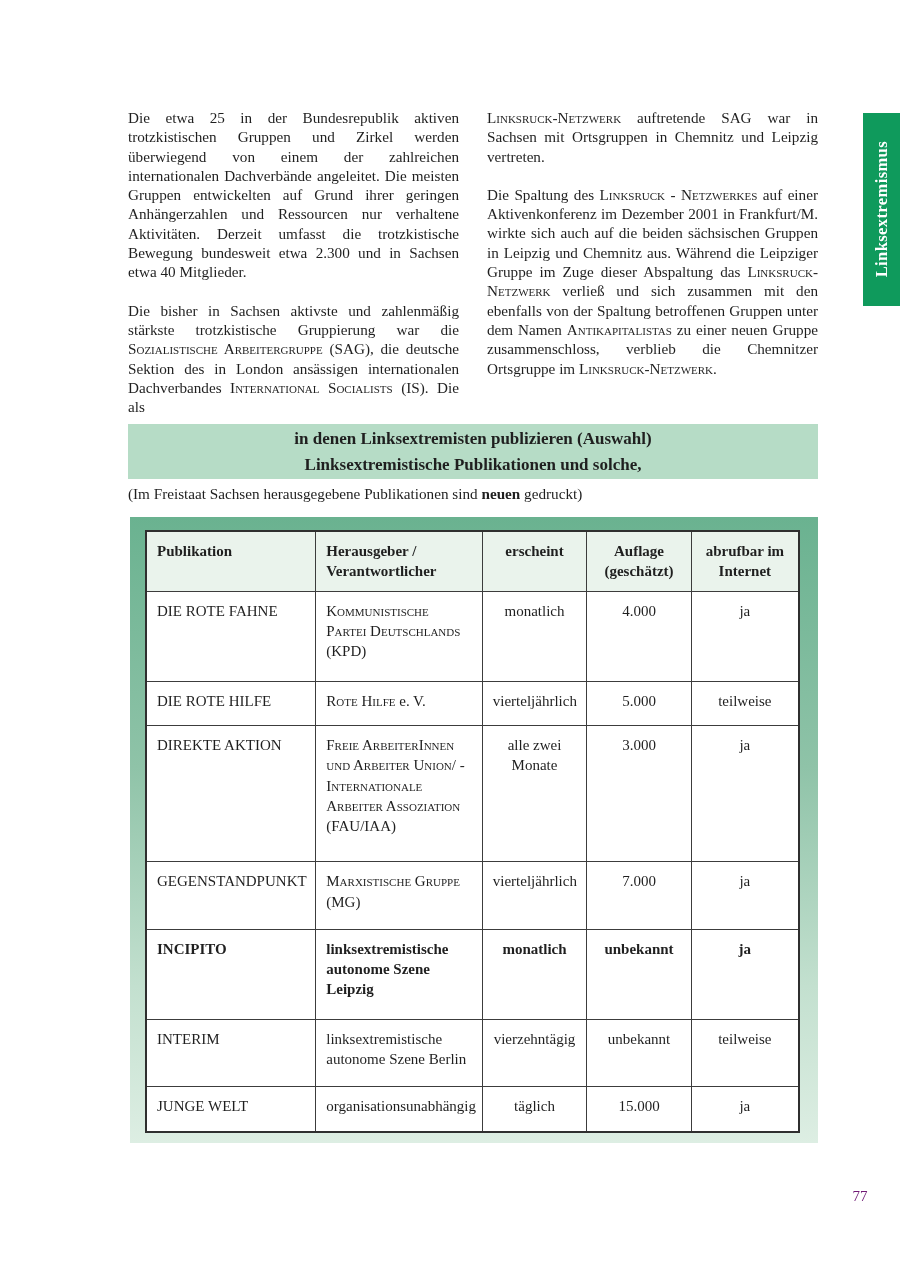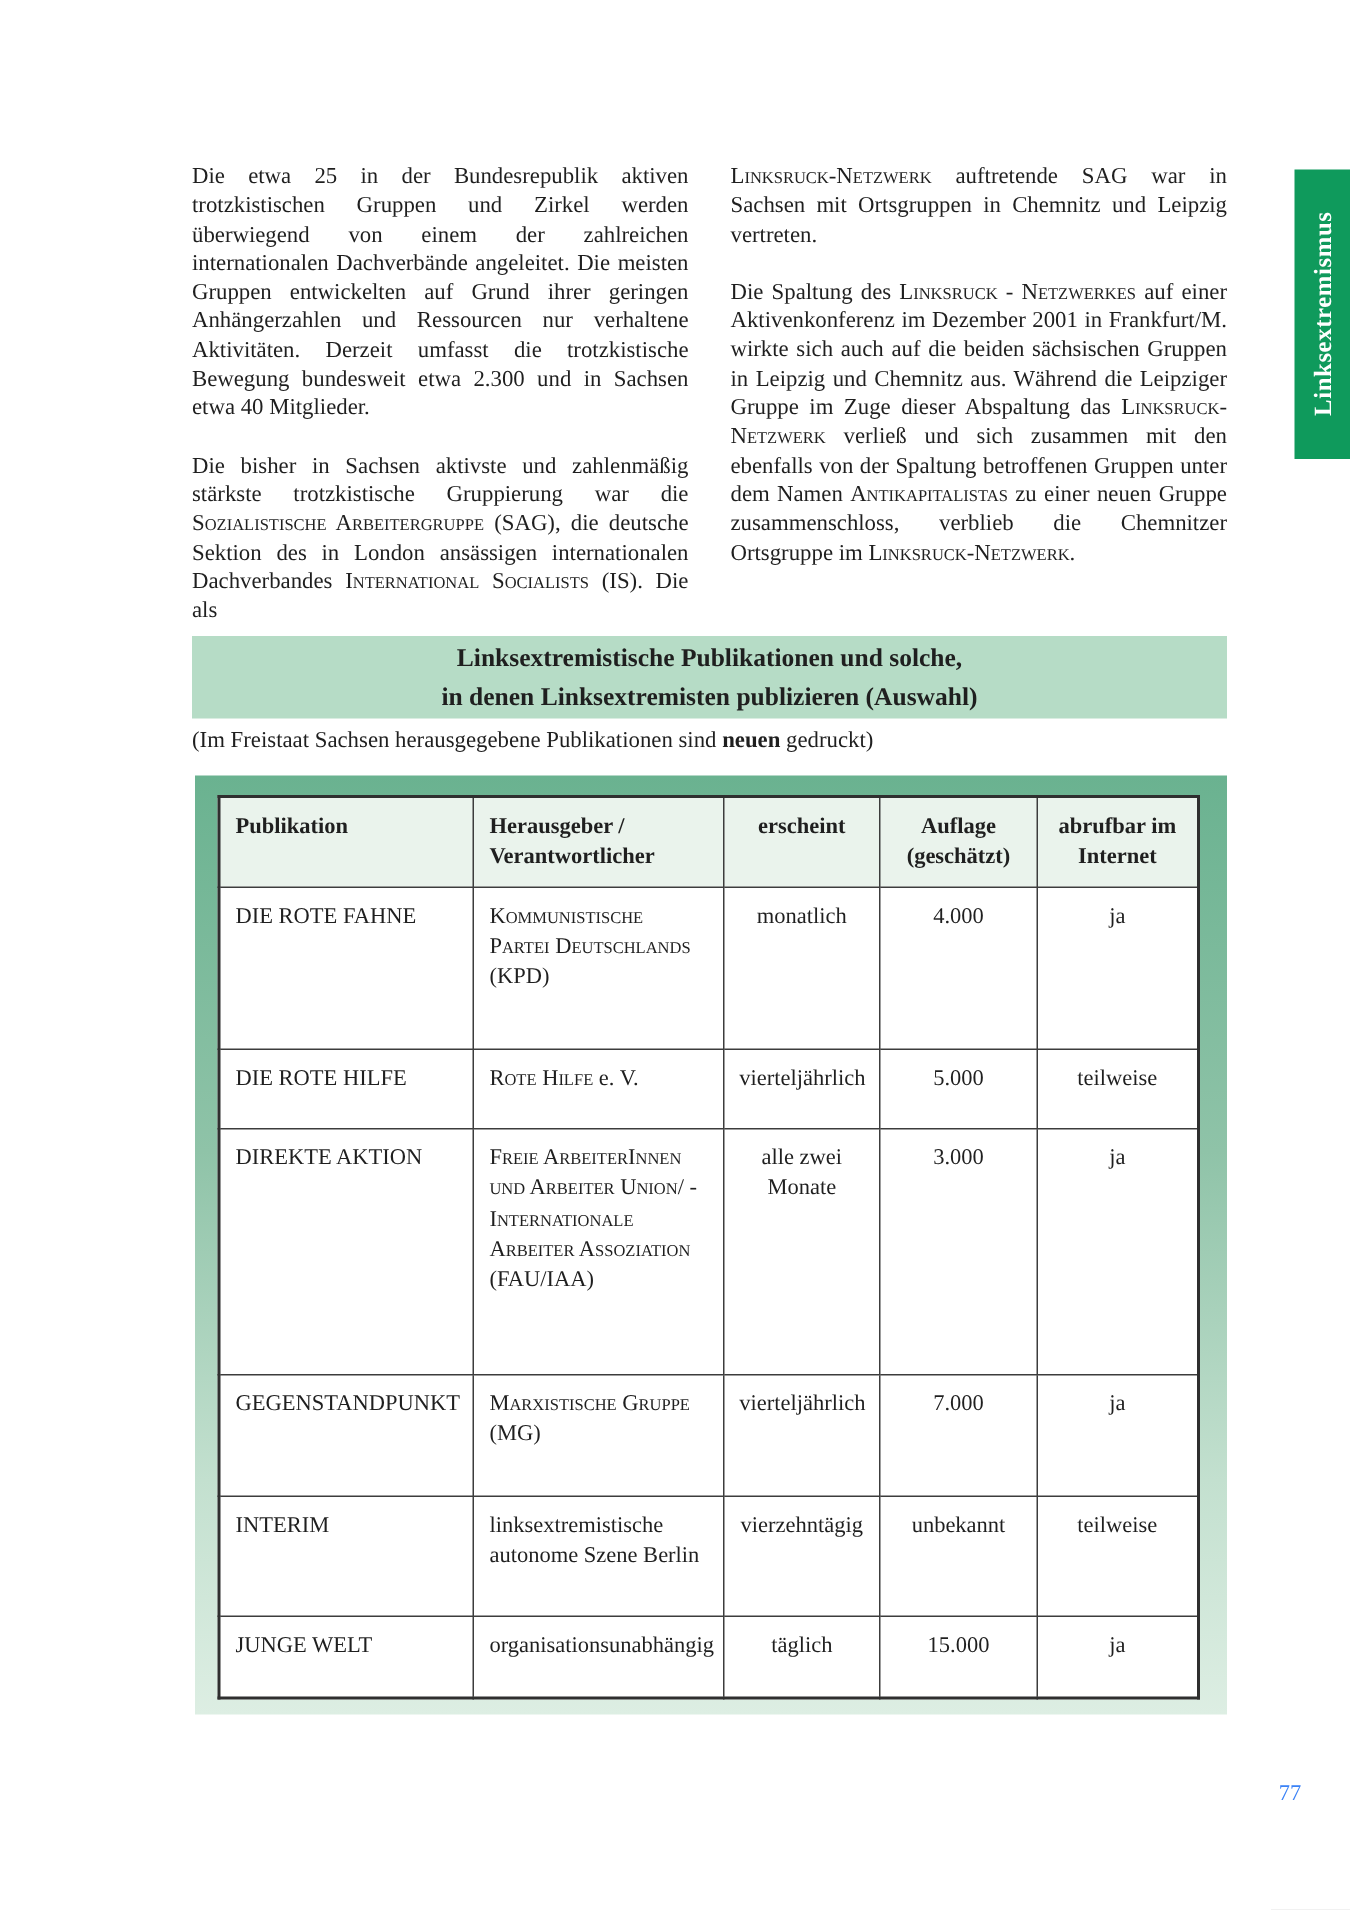--- a/index.html
+++ b/index.html
@@ -39,21 +39,21 @@
     border:2px solid #2f2f2f;table-layout:fixed;font-family:Liberation Serif, serif;
   }
   th,td{
     border:1px solid #3c3c3c;vertical-align:top;padding:9px 10px;
     font-size:15px;line-height:1.35;
   }
   thead th{background:#eaf3ec;font-weight:bold;text-align:left;}
   th.ctr,td.ctr{text-align:center;}
   .bold-row td{font-weight:bold;}
   
-  .page-number{position:absolute;top:1188px;left:840px;width:40px;text-align:center;font-size:15px;color:#3b82f6;}
+  .page-number{position:absolute;top:1188px;left:840px;width:40px;text-align:center;font-size:15px;color:#701a75;}
 </style>
 </head>
 <body>
 
 <div class="page">
 
   <div class="intro">
     <div class="col">
       <p><span>Die etwa 25 in der Bundesrepublik aktiven trotzkistischen Gruppen und Zirkel werden überwiegend von einem der zahlreichen internationalen Dachverbände angeleitet. Die meisten Gruppen entwickelten auf Grund ihrer geringen Anhängerzahlen und Ressourcen nur verhaltene Aktivitäten. Derzeit umfasst die trotzkistische Bewegung bundesweit etwa 2.300 und in Sachsen etwa 40 Mitglieder.</span></p>
       <p><span>Die bisher in Sachsen aktivste und zahlenmäßig stärkste trotzkistische Gruppierung war die </span><span class="sc">Sozialistische Arbeitergruppe</span><span> (SAG), die deutsche Sektion des in London ansässigen internationalen Dachverbandes </span><span class="sc">International Socialists</span><span> (IS). Die als</span></p>
@@ -62,22 +62,22 @@
       <p><span class="sc">Linksruck-Netzwerk</span><span> auftretende SAG war in Sachsen mit Ortsgruppen in Chemnitz und Leipzig vertreten.</span></p>
       <p><span>Die Spaltung des </span><span class="sc">Linksruck - Netzwerkes</span><span> auf einer Aktivenkonferenz im Dezember 2001 in Frankfurt/M. wirkte sich auch auf die beiden sächsischen Gruppen in Leipzig und Chemnitz aus. Während die Leipziger Gruppe im Zuge dieser Abspaltung das </span><span class="sc">Linksruck-Netzwerk</span><span> verließ und sich zusammen mit den ebenfalls von der Spaltung betroffenen Gruppen unter dem Namen </span><span class="sc">Antikapitalistas</span><span> zu einer neuen Gruppe zusammenschloss, verblieb die Chemnitzer Ortsgruppe im </span><span class="sc">Linksruck-Netzwerk</span><span>.</span></p>
     </div>
   </div>
 
   <div class="side-tab" style="background: rgb(15, 154, 92);">
     <span>Linksextremismus</span>
   </div>
 
   <div class="banner" style="background: rgb(182, 220, 198);">
+    <div>in denen Linksextremisten publizieren (Auswahl)</div>
     <div>Linksextremistische Publikationen und solche,</div>
-    <div>in denen Linksextremisten publizieren (Auswahl)</div>
   </div>
 
   <p class="note"><span>(Im Freistaat Sachsen herausgegebene Publikationen sind </span><b>neuen</b><span> gedruckt)</span></p>
 
   <div class="panel">
     <table>
       <colgroup>
         <col style="width:26%">
           <col style="width:25.5%">
           <col style="width:16%">
@@ -115,20 +115,27 @@
           <td class="ctr">3.000</td>
           <td class="ctr">ja</td>
         </tr>
         <tr>
           <td>GEGENSTANDPUNKT</td>
           <td><span class="sc">Marxistische Gruppe (MG)</span></td>
           <td class="ctr">vierteljährlich</td>
           <td class="ctr">7.000</td>
           <td class="ctr">ja</td>
         </tr>
+        <tr class="bold-row">
+          <td>INCIPITO</td>
+          <td><span>linksextremistische autonome Szene Leipzig</span></td>
+          <td class="ctr">monatlich</td>
+          <td class="ctr">unbekannt</td>
+          <td class="ctr">ja</td>
+        </tr>
         <tr>
           <td>INTERIM</td>
           <td><span>linksextremistische autonome Szene Berlin</span></td>
           <td class="ctr">vierzehntägig</td>
           <td class="ctr">unbekannt</td>
           <td class="ctr">teilweise</td>
         </tr>
         <tr>
           <td>JUNGE WELT</td>
           <td><span>organisationsunabhängig</span></td>

